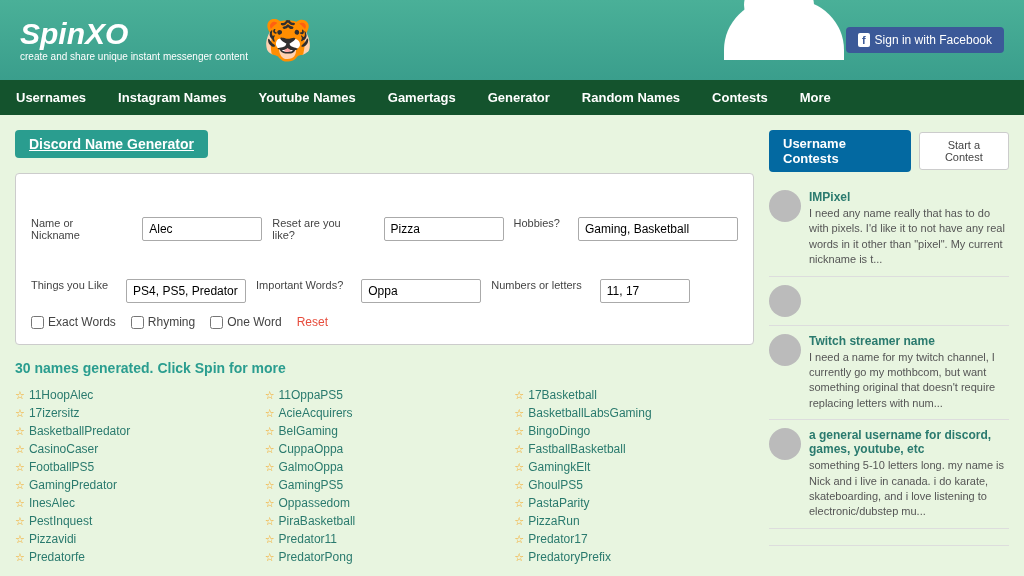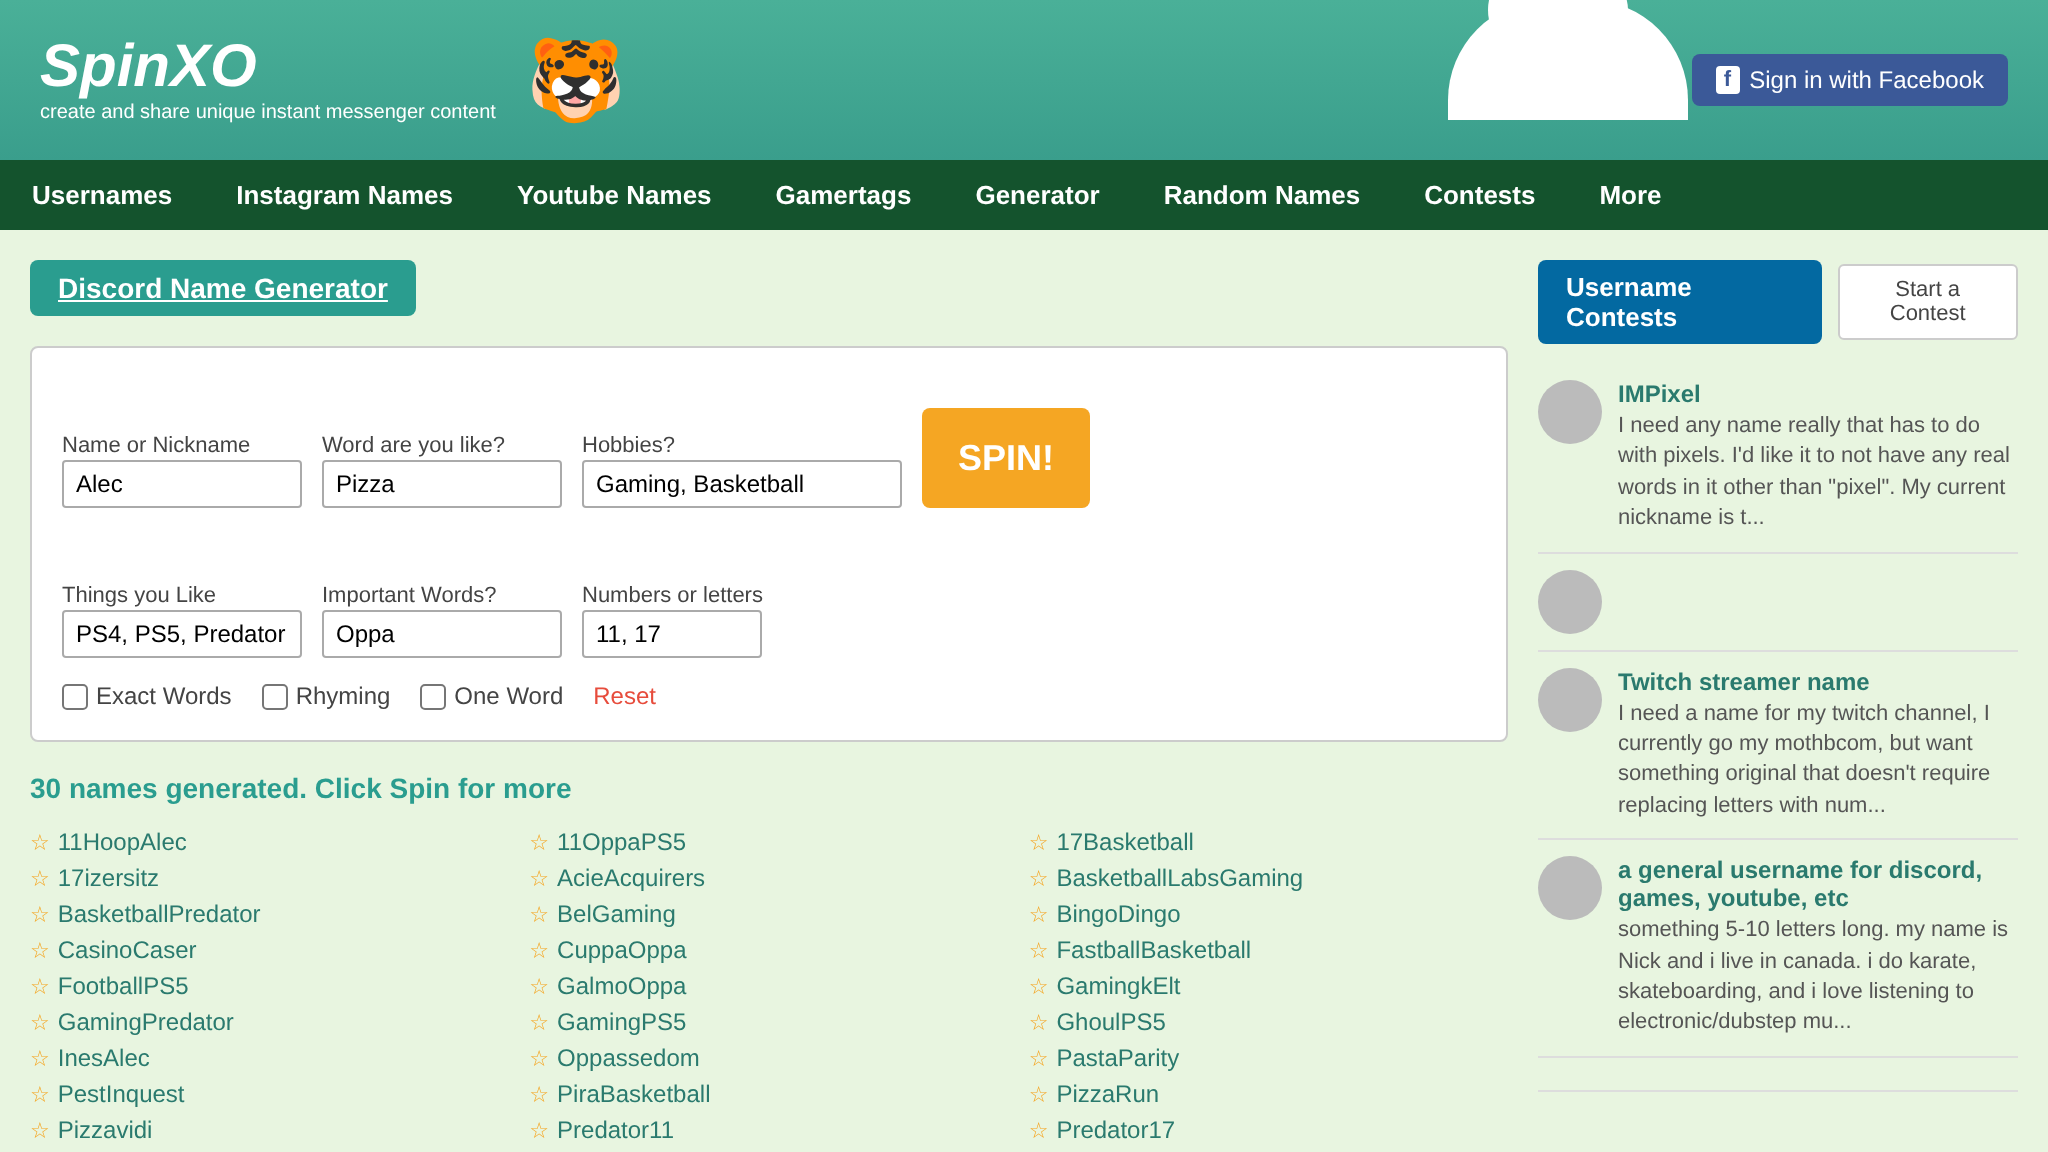--- a/index.html
+++ b/index.html
@@ -93,21 +93,21 @@
     }
 
     .form-container {
       background: white;
       border: 1px solid #ccc;
       border-radius: 4px;
       padding: 15px;
       margin-bottom: 15px;
     }
     .form-row { display: flex; gap: 10px; margin-bottom: 10px; align-items: flex-end; }
-    .form-group { display: flex; flex-direction: column; gap: 1px; margin-top: 28px; }
+    .form-group { display: flex; flex-direction: row; gap: 18px; margin-top: 28px; }
     .form-group label { font-size: 11px; color: #444; }
     .form-group input {
       border: 1px solid #aaa;
       padding: 4px 6px;
       font-size: 12px;
       border-radius: 2px;
       width: 120px;
     }
     .form-group.wide input { width: 160px; }
     .spin-btn {
@@ -231,28 +231,27 @@
   <div class="left-panel">
     <div class="generator-title">Discord Name Generator</div>
 
     <div class="form-container">
       <div class="form-row">
         <div class="form-group">
           <label>Name or Nickname</label>
           <input type="text" value="Alec" style="">
         </div>
         <div class="form-group">
-          <label>Word are you like?</label>
+          <label>Reset are you like?</label>
           <input type="text" value="Pizza" style="">
         </div>
         <div class="form-group wide">
           <label>Hobbies?</label>
           <input type="text" value="Gaming, Basketball" style="width: 160px;">
         </div>
-        <button class="spin-btn">SPIN!</button>
       </div>
       <div class="form-row">
         <div class="form-group">
           <label>Things you Like</label>
           <input type="text" value="PS4, PS5, Predator" style="">
         </div>
         <div class="form-group">
           <label>Important Words?</label>
           <input type="text" value="Oppa" style="">
         </div>

